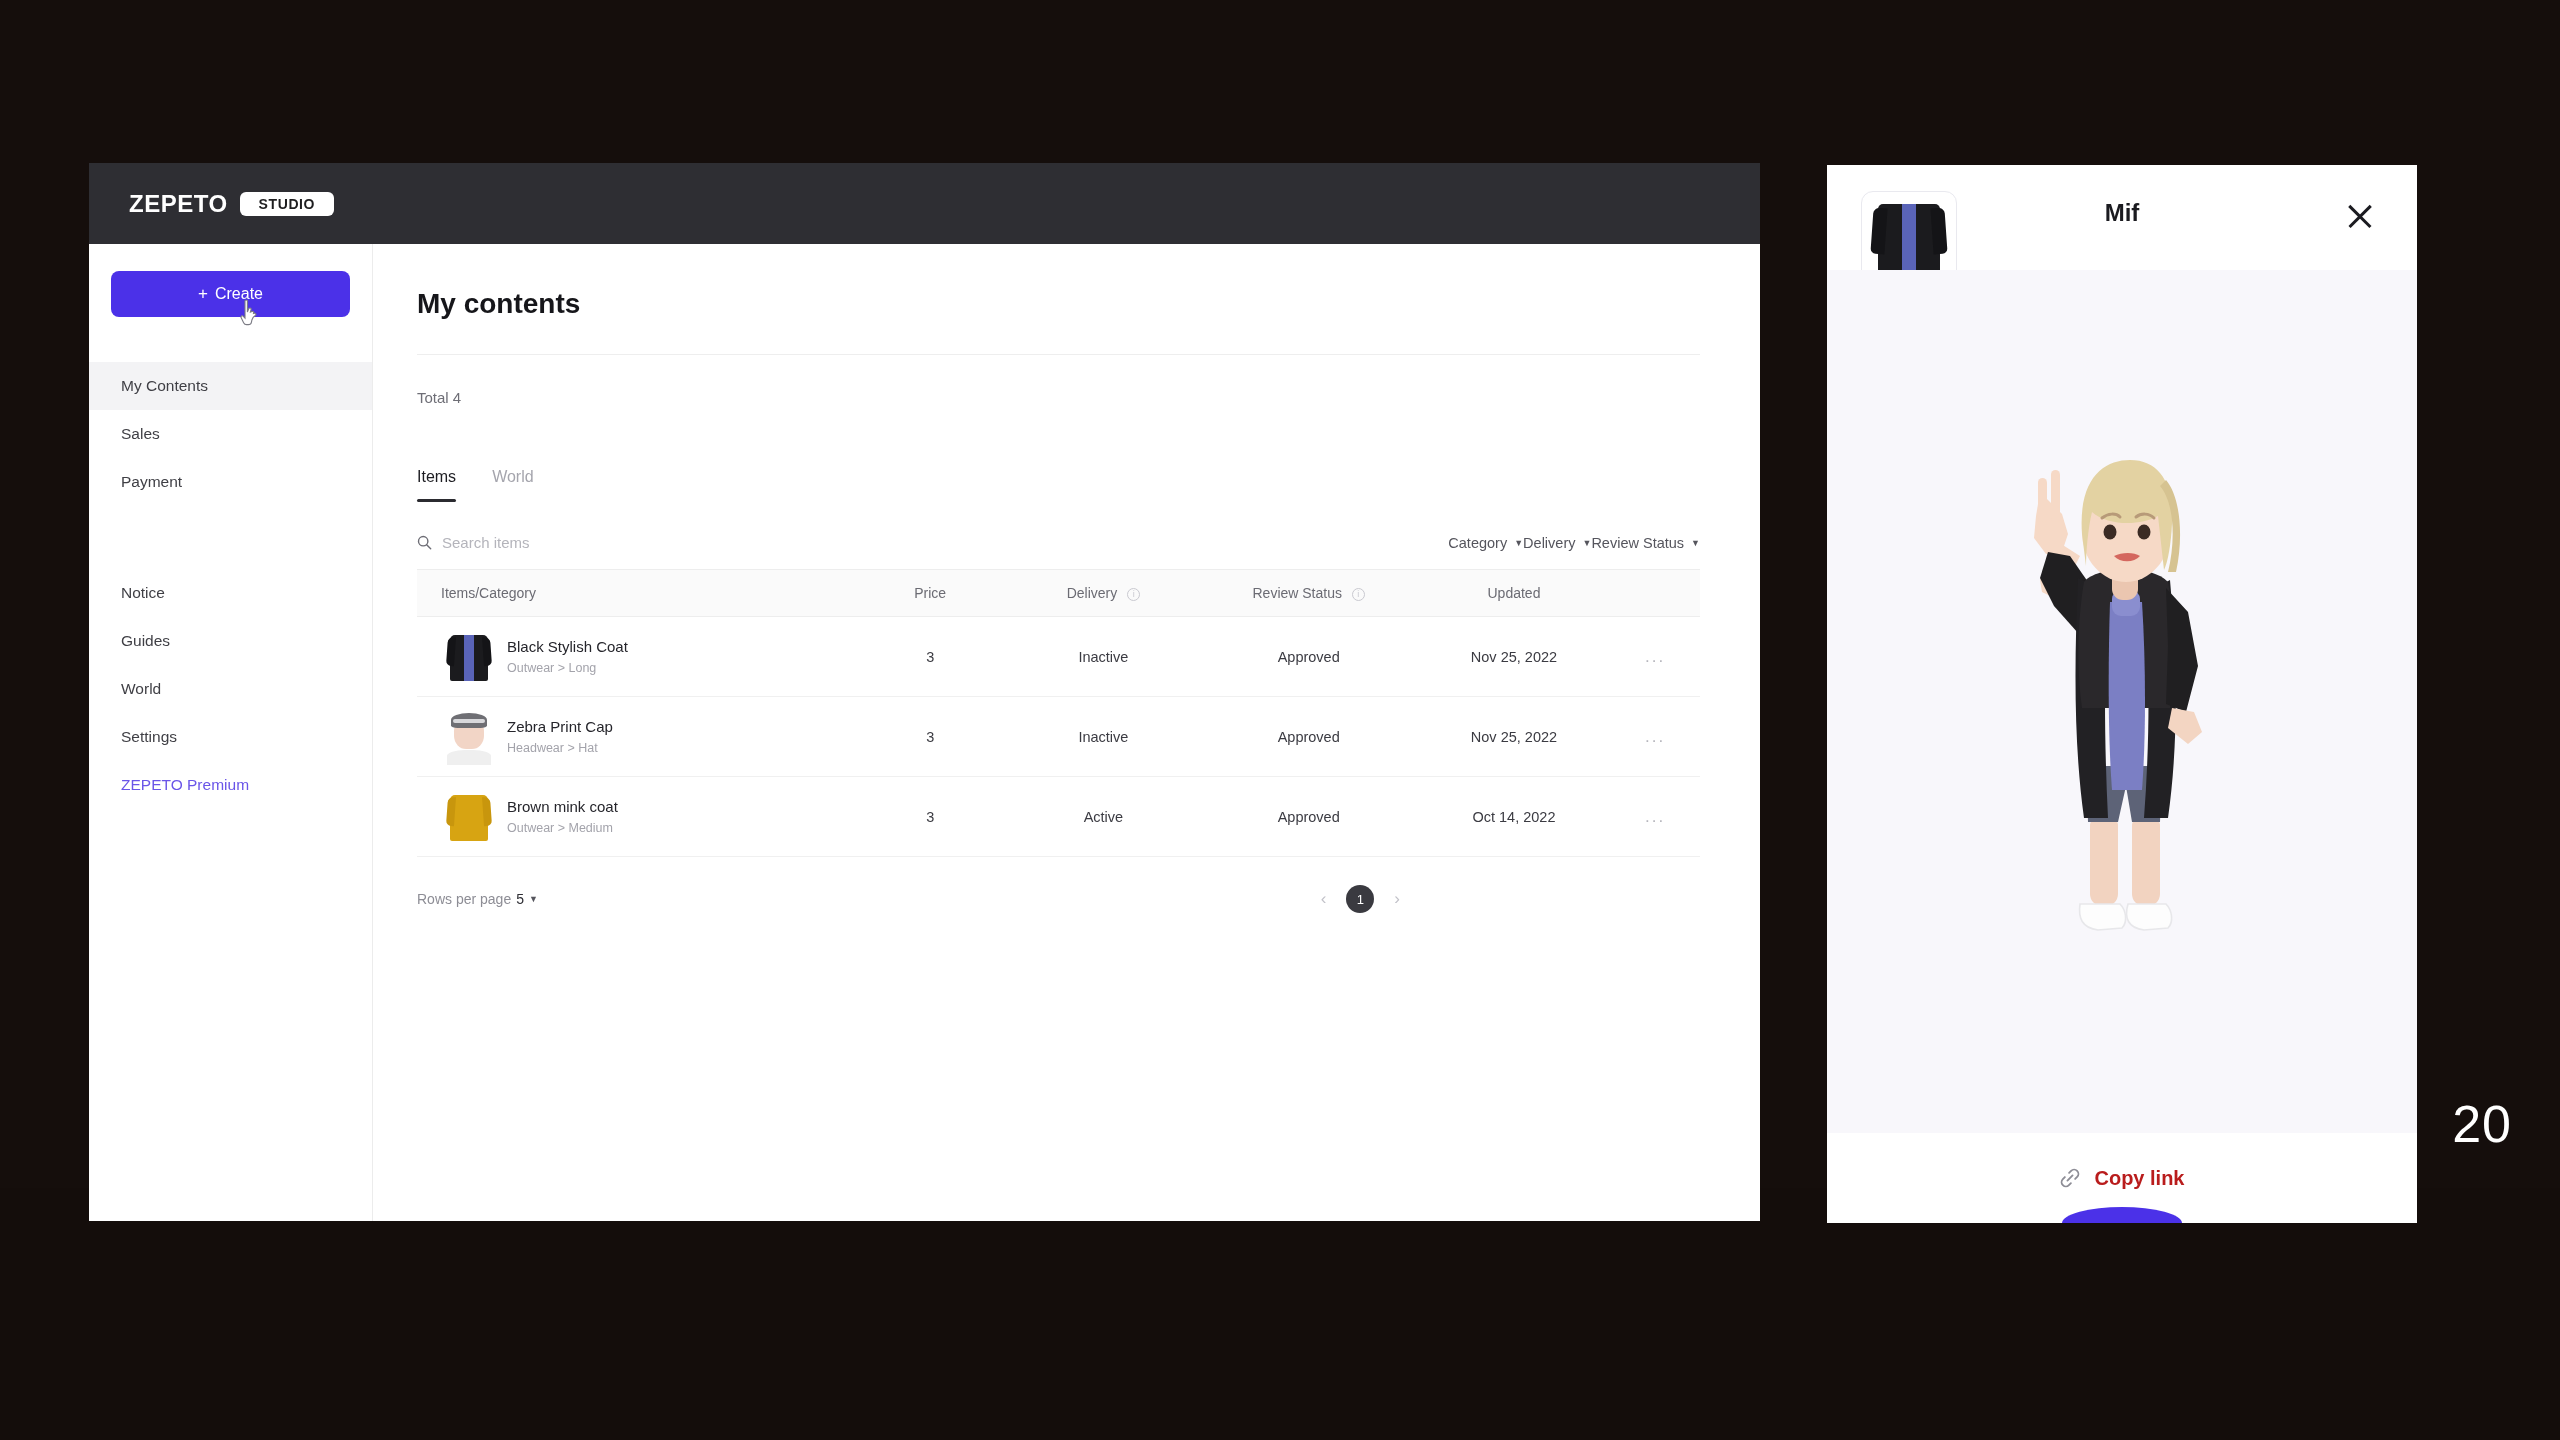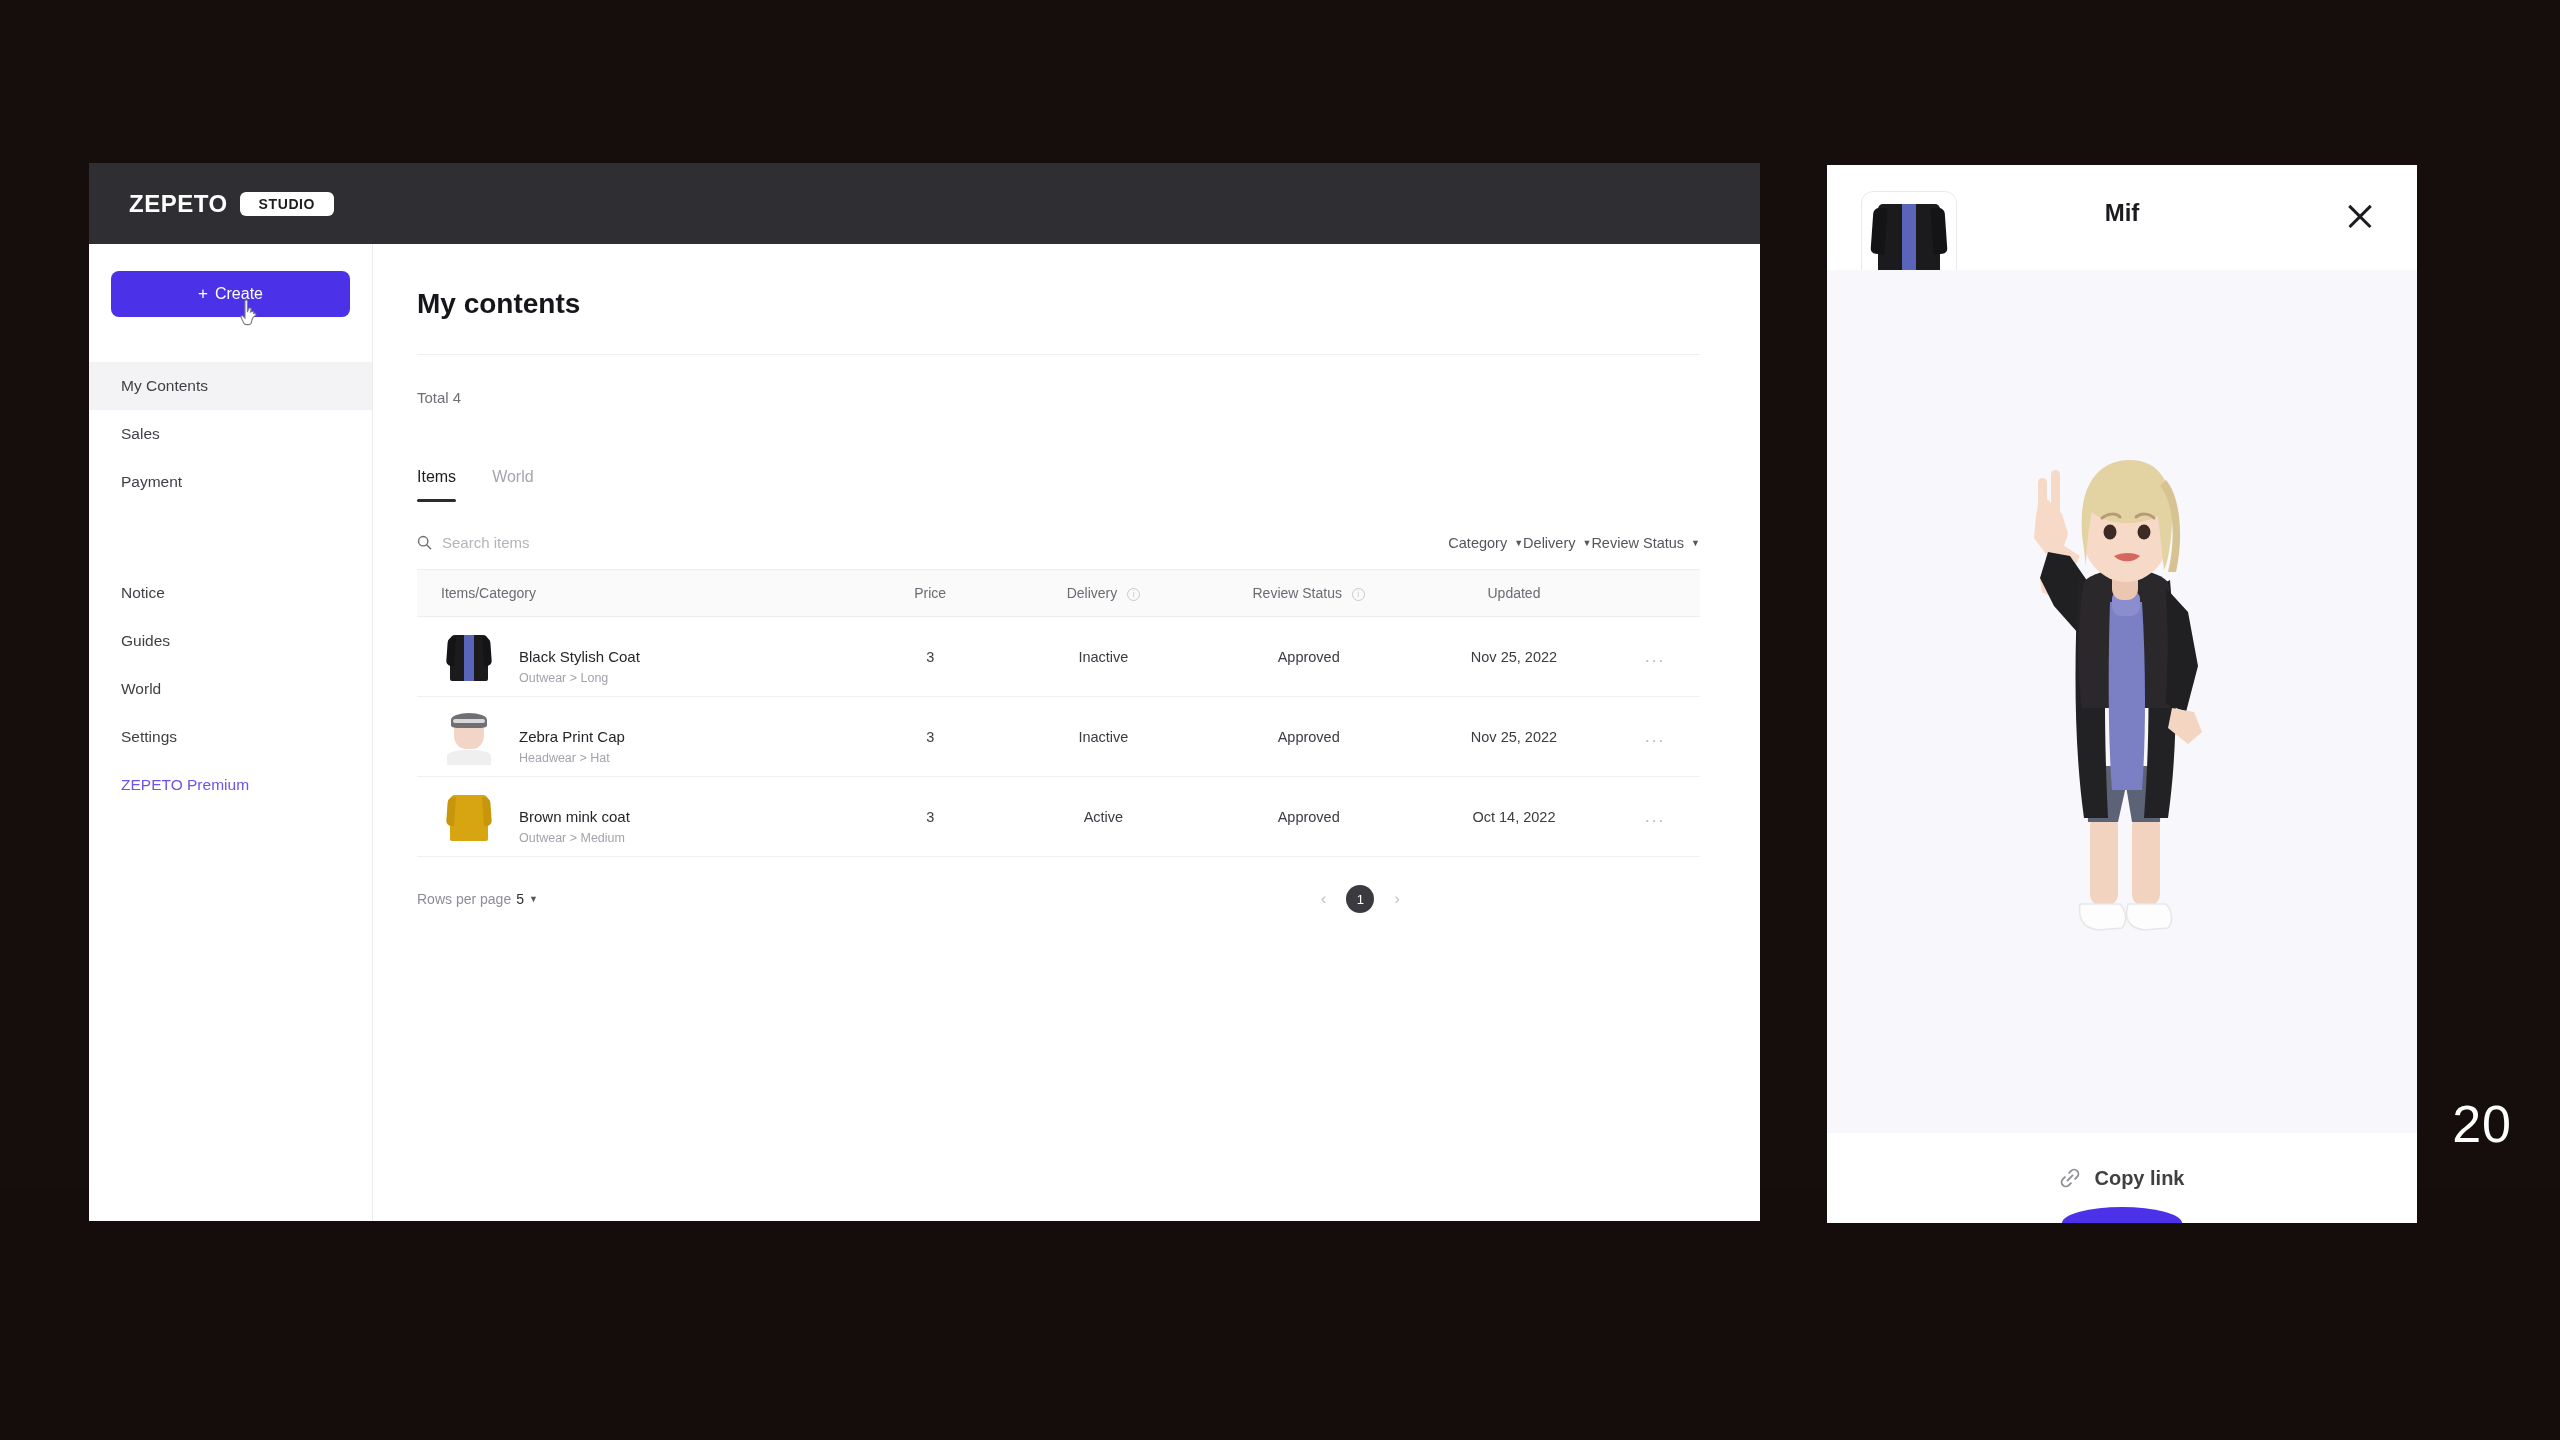--- a/index.html
+++ b/index.html
@@ -99,21 +99,21 @@
   }
   thead th.left { text-align: left; padding-left: 24px; }
   .info-dot {
     display: inline-flex; align-items: center; justify-content: center;
     width: 13px; height: 13px; border-radius: 50%; border: 1px solid #c9c9d0;
     font-size: 9px; color: #c9c9d0; margin-left: 6px; vertical-align: middle;
   }
   tbody tr { border-bottom: 1px solid #f0f0f0; height: 80px; }
   tbody td { text-align: center; font-size: 14.5px; color: #3b3b42; }
   td.item-cell { text-align: left; padding-left: 24px; }
-  .item-flex { display: flex; align-items: flex-end; gap: 22px; }
+  .item-flex { display: flex; align-items: center; gap: 10px; }
   .thumb {
     width: 56px; height: 56px; border-radius: 4px; flex-shrink: 0;
     position: relative; overflow: hidden; background: #ffffff;
   }
   .item-name { font-size: 15px; color: #25252b; margin-bottom: 6px; }
   .item-cat { font-size: 12.5px; color: #a3a3ab; }
   .dots { color: #b6b6bd; font-size: 17px; letter-spacing: 2px; cursor: pointer; }
 
   
   .coat { position: absolute; inset: 6px 9px 4px 9px; }
@@ -185,21 +185,21 @@
   .pv-close::before { transform: rotate(45deg); }
   .pv-close::after { transform: rotate(-45deg); }
 
   .pv-stage {
     flex: 1; background: #f8f7fb; position: relative; overflow: hidden;
   }
   .pv-footer {
     height: 90px; background: #ffffff; display: flex; align-items: center;
     justify-content: center; gap: 13px; flex-shrink: 0; cursor: pointer;
   }
-  .pv-footer .lbl { font-size: 20px; font-weight: bold; color: #404040; }
+  .pv-footer .lbl { font-size: 20px; font-weight: bold; color: #b91c1c; }
   .pv-nub {
     position: absolute; left: 50%; bottom: -16px; transform: translateX(-50%);
     width: 120px; height: 32px; background: #4b31e8; border-radius: 50%;
   }
 
   
   .avatar { position: absolute; left: 50%; top: 96px; transform: translateX(-50%);
             width: 320px; height: 640px; }
 
   

